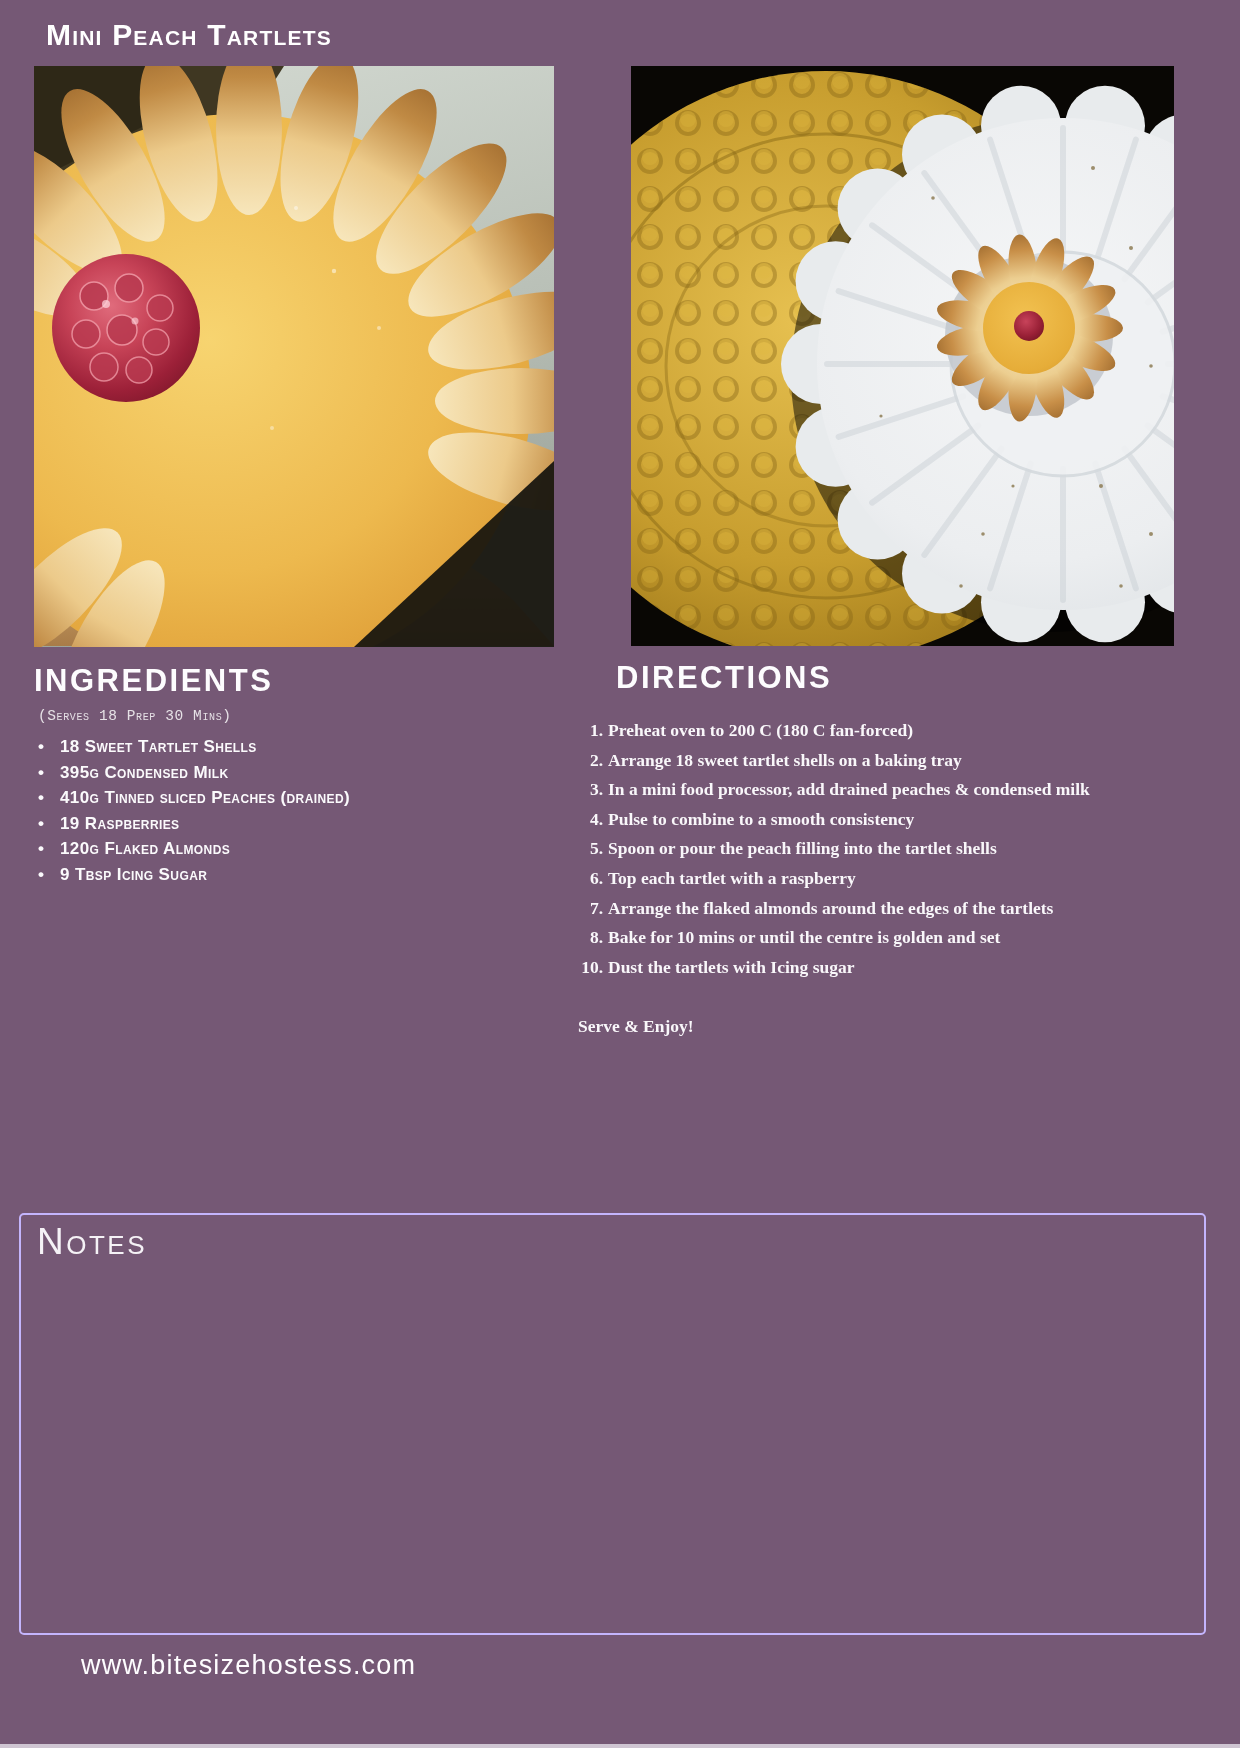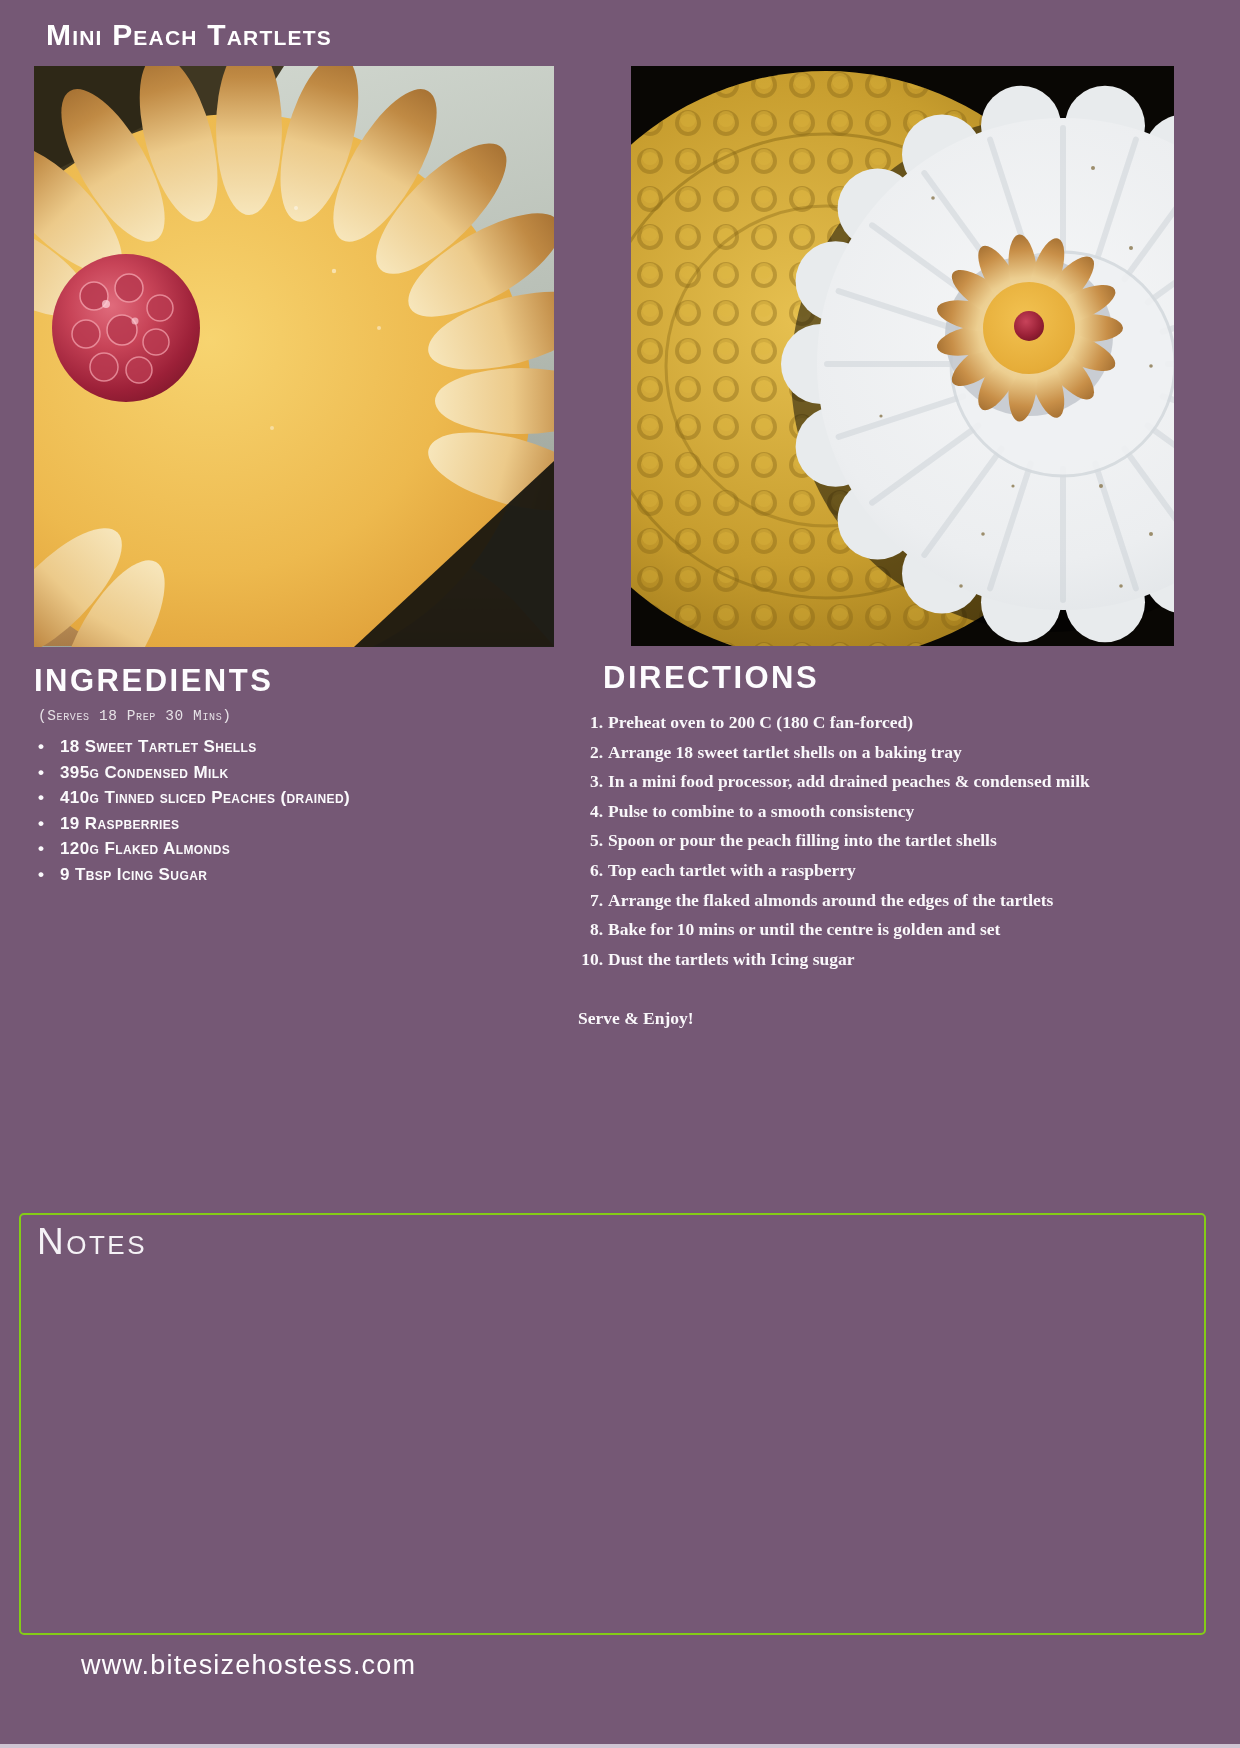--- a/index.html
+++ b/index.html
@@ -33,40 +33,40 @@
   }
   .ing-list { list-style:none; margin:10px 0 16px; padding:0; }
   .ing-list li {
     position:relative; padding-left:26px;
     font-size:17px; font-weight:bold; font-variant:small-caps;
     letter-spacing:.4px; line-height:25.6px; color:#fbfafc;
   }
   .ing-list li::before { content:"\2022"; position:absolute; left:4px; }
 
   .directions { position:absolute; left:560px; top:660px; width:665px; color:#ffffff; }
-  .directions .section-heading { margin-left:43px; }
+  .directions .section-heading { margin-left:56px; }
   .dir-list {
-    list-style:none; margin:12px 0 0; padding:0;
+    list-style:none; margin:20px 0 0; padding:0;
     font-family:"Liberation Serif", serif; font-weight:bold;
     font-size:17.5px; line-height:29.6px; color:#f9f7fa;
   }
   .dir-list .num {
     display:inline-block; width:48px; text-align:right;
     padding-right:5px; box-sizing:border-box;
   }
   .closing {
     margin:34px 0 0 18px;
     font-family:"Liberation Serif", serif; font-weight:bold;
     font-size:17.5px; color:#f9f7fa;
   }
 
   .notes-box {
     position:absolute; left:19px; top:1213px;
     width:1183px; height:418px;
-    border:2px solid #84cc16; border-radius:5px;
+    border:2px solid #c4b5fd; border-radius:5px;
   }
   .notes-label {
     position:absolute; left:16px; top:6px;
     font-size:37px; font-variant:small-caps;
     letter-spacing:2.5px; color:#f5f2f6;
   }
 
   .site-footer {
     position:absolute; left:81px; top:1650px;
     font-size:27px; letter-spacing:1.2px; color:#fefdff;

